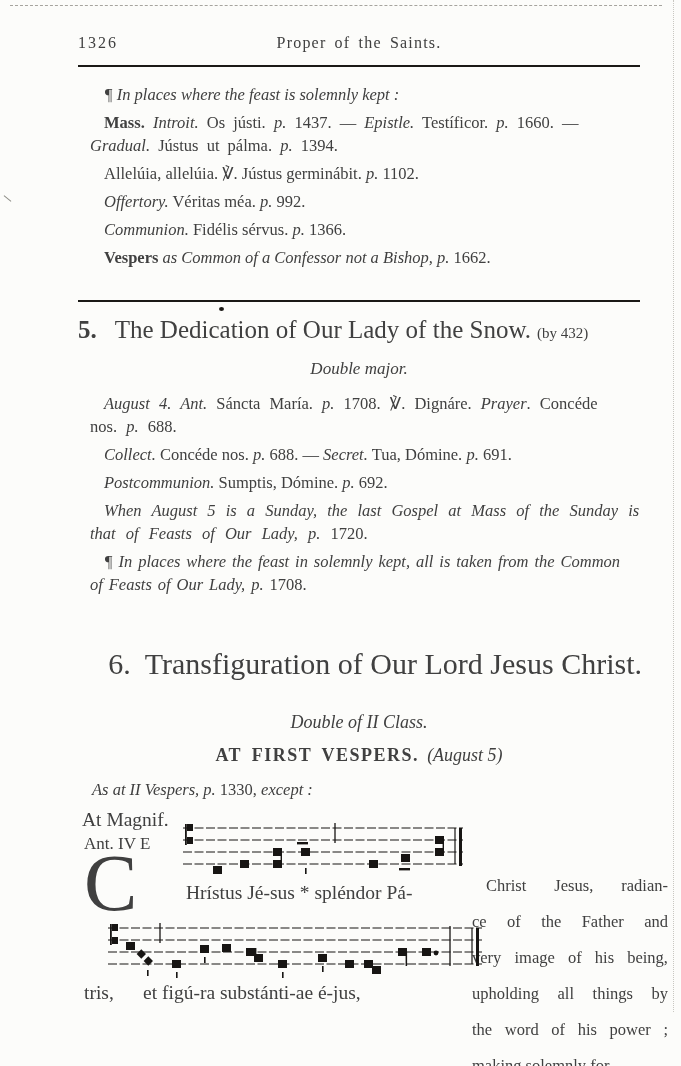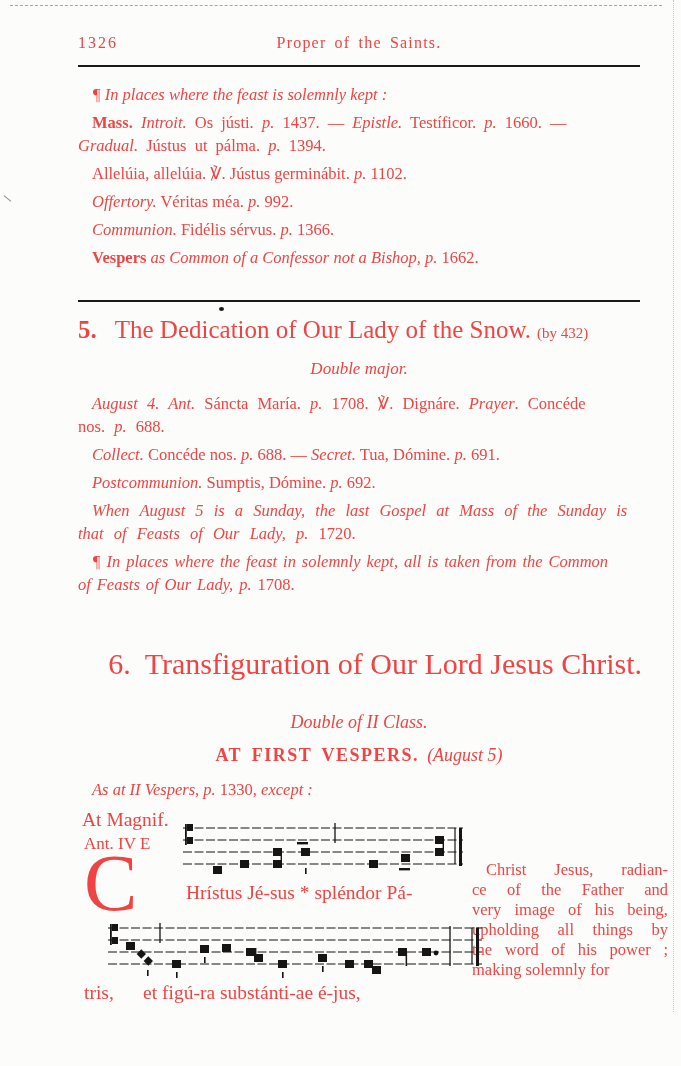--- a/index.html
+++ b/index.html
@@ -15,21 +15,21 @@
   .artifact-mark{position:absolute; left:3px; top:198px; width:9px; border-top:1.5px solid #8d8d86; transform:rotate(38deg);}
   
   .hdr{position:absolute; left:78px; top:34px; width:562px; display:grid; grid-template-columns:1fr auto 1fr; align-items:baseline;}
   .pagenum{font-size:16px; letter-spacing:2px; justify-self:start;}
   .runtitle{font-size:16px; letter-spacing:1.2px; word-spacing:3px;}
   .hdr-rule{position:absolute; left:78px; top:65px; width:562px; border-top:2.5px solid #1b1916;}
   
   .block{position:absolute; left:78px; width:566px;}
   .block1{top:83px;}
   .block2{top:392px;}
-  .block p{margin:5px 0; font-size:16.5px; line-height:23px; text-indent:14px; white-space:nowrap;}
+  .block p{margin:5px 12px; font-size:16.5px; line-height:23px; text-indent:14px; white-space:nowrap;}
   .block p:first-child{margin-top:0;}
   .sg-r{font-style:normal;}
   .sg-i{font-style:italic;}
   .sg-b{font-weight:700;}
   .ws2{word-spacing:1.8px;} .ws4{word-spacing:4px;} .ws5{word-spacing:5px;} .ws6{word-spacing:6px;}
   
   .rule2{position:absolute; left:78px; top:300px; width:562px; border-top:2px solid #1b1916;}
   .sec-dot{position:absolute; left:219px; top:307px; width:5px; height:4px; border-radius:50%; background:#1b1916;}
   
   .h5{position:absolute; left:78px; top:316px; width:562px; font-size:25px; white-space:nowrap;}
@@ -49,28 +49,28 @@
   .lbl-magnif{position:absolute; left:82px; top:809px; font-size:19.5px; white-space:nowrap;}
   .lbl-ant{position:absolute; left:84px; top:834px; font-size:17px; white-space:nowrap;}
   .staff{position:absolute; display:block;}
   .staff1{left:183px; top:816px; width:280px; height:64px;}
   .staff2{left:108px; top:916px; width:374px; height:64px;}
   .dropcap{position:absolute; left:84px; top:852px; font-size:80px; line-height:62px;}
   .lyrics{font-size:19.5px; white-space:pre;}
   .lyrics1{position:absolute; left:186px; top:882px;}
   .lyrics2{position:absolute; left:84px; top:982px;}
   .transl{position:absolute; left:472px; top:860px; width:196px; font-size:16.5px; line-height:20px;}
-  .tline{text-align:justify; text-align-last:justify;}
+  .tline{text-align:justify; text-align-last:justify;margin-top:16px;}
   .tline:first-child{text-indent:14px;}
   .tline:last-child{text-align-last:left;}
 </style>
 </head>
 <body>
 
-<div class="page" style="background: rgb(252, 252, 250); color: #ef4444;">
+<div class="page" style="background: rgb(252, 252, 250); color: #404040;">
   <div class="artifact-top"></div>
   <div class="artifact-right"></div>
   <div class="artifact-mark"></div>
 
   <div class="hdr">
     <span class="pagenum">1326</span>
     <span class="runtitle">Proper of the Saints.</span>
     <span></span>
   </div>
   <div class="hdr-rule"></div>

